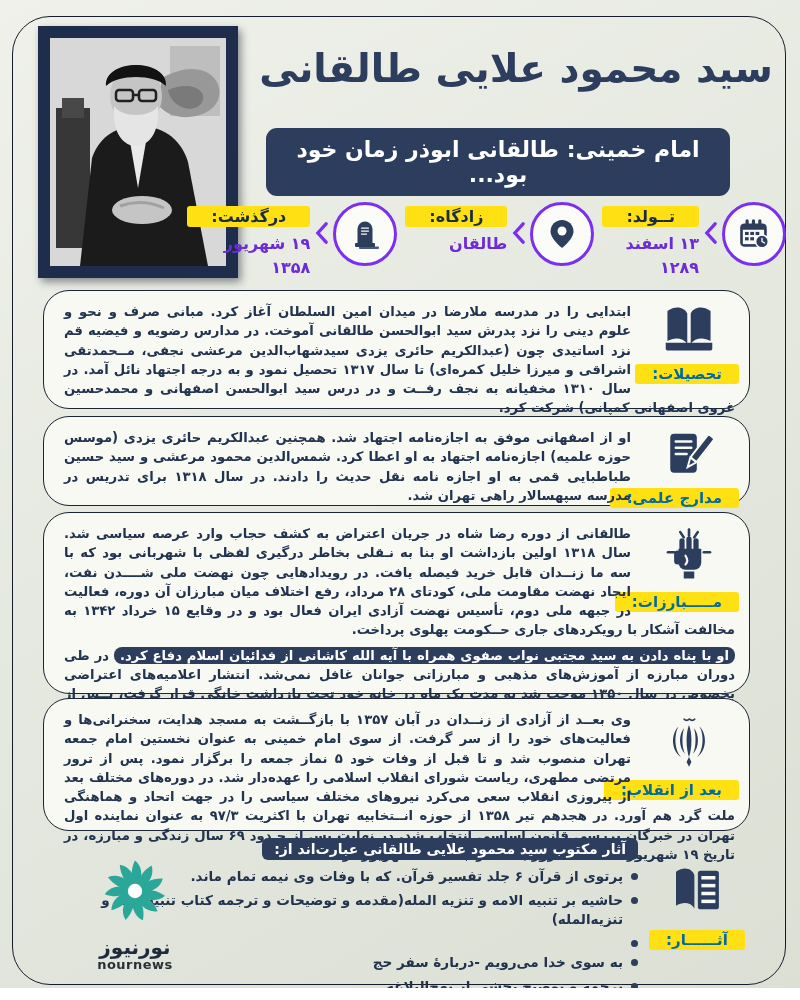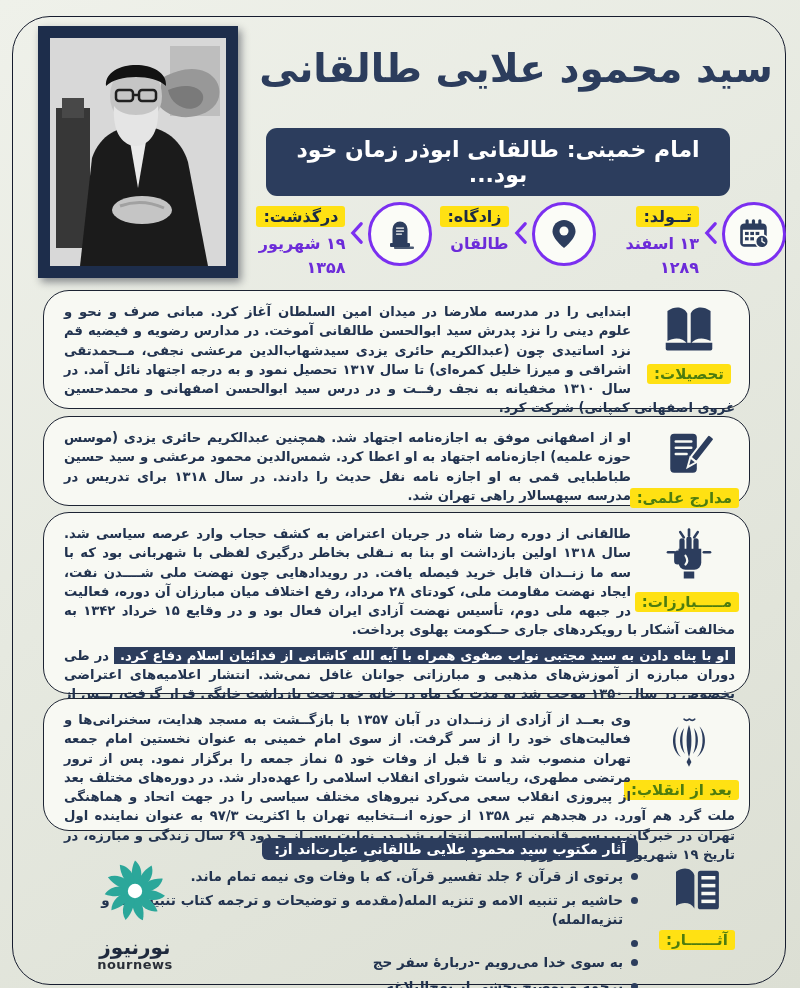--- a/index.html
+++ b/index.html
@@ -25,36 +25,36 @@
 
   
   .facts{position:absolute;top:202px;left:250px;right:14px;direction:rtl;
         display:flex;justify-content:flex-start;gap:8px;}
   .fact{display:flex;align-items:flex-start;gap:5px;}
   .fact-circle{width:58px;height:58px;border-radius:50%;border:3px solid #7b2ff0;
         background:#fbfcf7;display:flex;align-items:center;justify-content:center;flex-shrink:0;}
   .chev{margin-top:20px;flex-shrink:0;}
   .fact-text{display:flex;flex-direction:column;align-items:flex-start;margin-top:4px;}
   .fact-label{background:#ffe113;color:#1c2b45;font-weight:800;font-size:16px;
-        padding:1px 7px;border-radius:3px;}
+        padding:1px 24px;border-radius:3px;}
   .fact-value{color:#6c2bd9;font-weight:800;font-size:16px;margin-top:5px;direction:rtl;
         text-align:right;max-width:100px;line-height:1.5;}
 
   
   .sec{position:absolute;left:43px;width:707px;box-sizing:border-box;direction:rtl;
         border:1.6px solid #1d2433;border-radius:26px;background:#f8f9f3;
         padding:11px 14px 8px 20px;}
   .icobox{float:right;width:100px;margin-left:8px;margin-right:-4px;text-align:center;}
   .icobox svg{display:block;margin:2px auto 6px;}
-  .sec-label{display:inline-block;background:#ffe113;color:#4d7c0f;font-weight:800;
-        font-size:15px;padding:1px 7px;border-radius:3px;white-space:nowrap;margin-top:4px;}
+  .sec-label{display:inline-block;background:#ffe113;color:#0369a1;font-weight:800;
+        font-size:15px;padding:1px 17px;border-radius:3px;white-space:nowrap;margin-top:4px;}
   .ptext{color:#22334f;font-weight:700;font-size:13.2px;line-height:1.46;
         text-align:justify;margin:0;}
   .ptext + .ptext{margin-top:6px;clear:both;}
-  .hl{background:#2c3d5d;color:#ffffff;padding:1px 6px;border-radius:0;}
+  .hl{background:#2c3d5d;color:#ffffff;padding:1px 6px;border-radius:8px;}
 
   
   .works{position:absolute;left:43px;top:838px;width:707px;direction:rtl;display:flex;gap:6px;}
   .works-icon-col{width:106px;flex-shrink:0;display:flex;flex-direction:column;align-items:center;}
   .works-icon-col svg{margin-top:26px;}
   .works-icon-col .sec-label{margin-top:14px;}
   .works-body{flex:1;min-width:0;}
   .works-head{display:inline-block;background:#2c3d5d;color:#fff;font-size:14px;
         font-weight:700;padding:3px 12px;border-radius:6px;}
   .works-list{list-style:none;margin:7px 0 8px;padding:0;}

